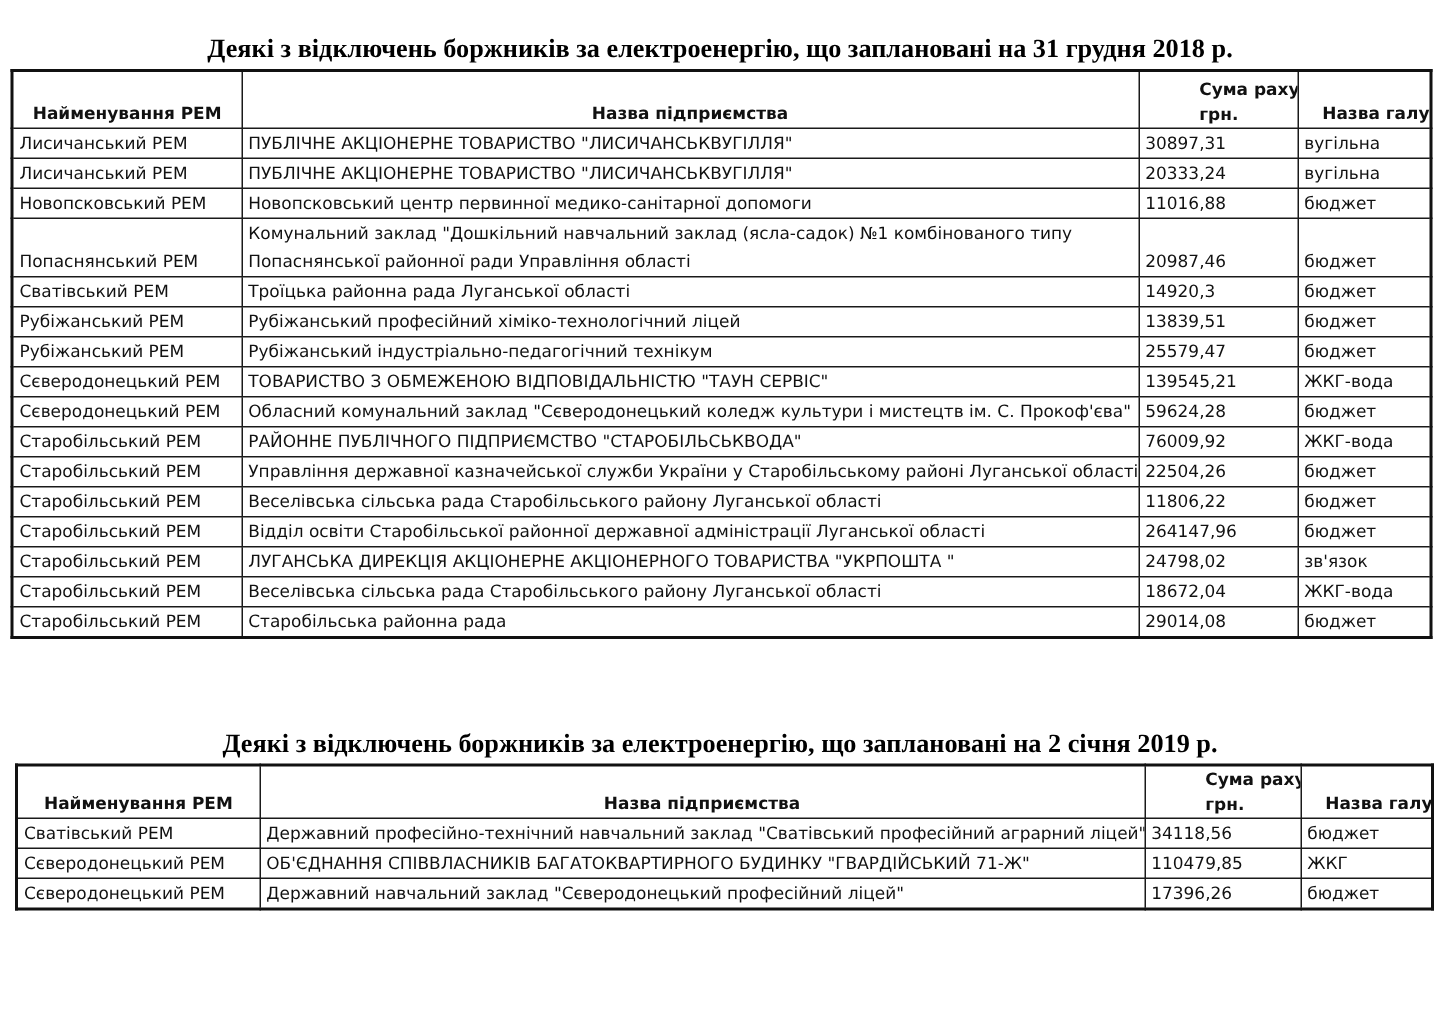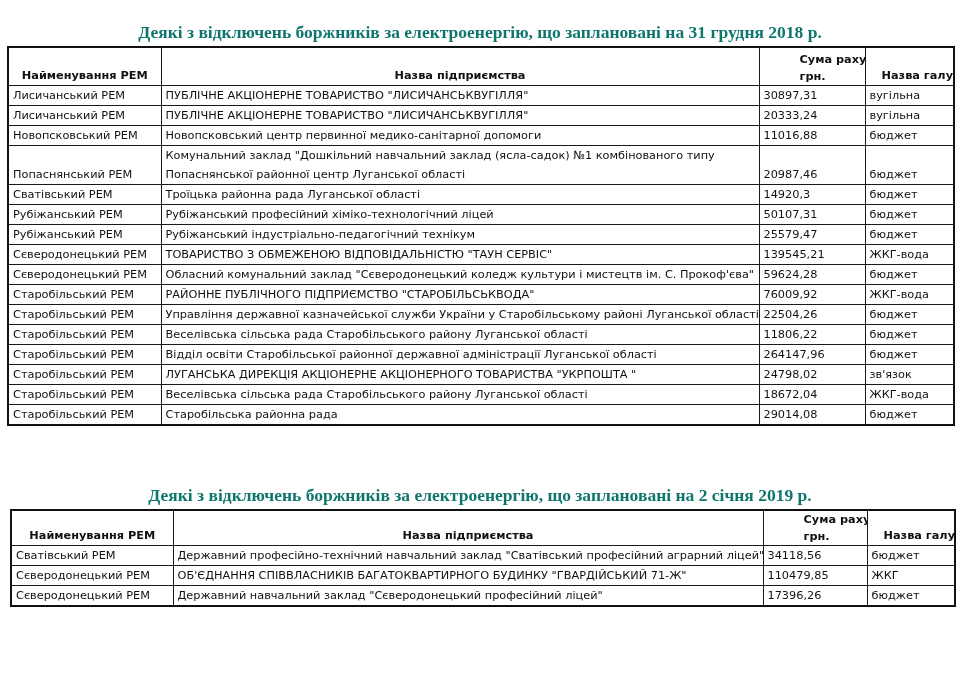--- a/index.html
+++ b/index.html
@@ -1,20 +1,20 @@
 <!DOCTYPE html>
 <html><head>
   <meta charset="utf-8">
   <style>
     html, body { margin: 0; padding: 0; background: #ffffff; }
     body { width: 960px; height: 679px; position: relative; overflow: hidden;
            font-family: "DejaVu Sans", "Liberation Sans", sans-serif; color: #111; }
     .title { position: absolute; left: 0; width: 960px; text-align: center;
              font-family: "Liberation Serif", "DejaVu Serif", serif; font-weight: bold;
-             font-size: 17.5px; color: #0f766e; letter-spacing: 0px; white-space: nowrap; }
+             font-size: 17.5px; color: #000000; letter-spacing: 0px; white-space: nowrap; }
     table { position: absolute; border-collapse: collapse; table-layout: fixed;
             font-size: 11.3px; }
     td, th { border: 1.3px solid #1a1a1a; padding: 0 4px; white-space: nowrap; overflow: hidden;
              vertical-align: bottom; line-height: 19px; }
     th { font-weight: bold; font-size: 11.3px; }
     tbody td { height: 18.5px; }
     .hdr-rem { text-align: center; margin-top: 23px; }
     .hdr-name { text-align: center; }
     .hdr-sum { text-align: left; line-height: 17px; padding-right: 10px; padding-left: 40px; }
     .hdr-branch { text-align: center; padding-left: 16px; }
@@ -62,35 +62,35 @@
     <tr>
       <td>Новопсковський РЕМ</td>
       <td>Новопсковський центр первинної медико-санітарної допомоги</td>
       <td>11016,88</td>
       <td>бюджет</td>
     </tr>
     <tr style="height:39px;">
       <td>Попаснянський  РЕМ</td>
       <td class="two-line">
         <div>Комунальний заклад "Дошкільний навчальний заклад (ясла-садок) №1 комбінованого типу</div>
-        <div>Попаснянської районної центр Луганської області</div>
+        <div>Попаснянської районної ради Управління області</div>
       </td>
       <td>20987,46</td>
       <td>бюджет</td>
     </tr>
     <tr>
       <td>Сватівський  РЕМ</td>
       <td>Троїцька районна рада Луганської області</td>
       <td>14920,3</td>
       <td>бюджет</td>
     </tr>
     <tr>
       <td>Рубіжанський РЕМ</td>
       <td>Рубіжанський професійний хіміко-технологічний ліцей</td>
-      <td>50107,31</td>
+      <td>13839,51</td>
       <td>бюджет</td>
     </tr>
     <tr>
       <td>Рубіжанський РЕМ</td>
       <td>Рубіжанський індустріально-педагогічний технікум</td>
       <td>25579,47</td>
       <td>бюджет</td>
     </tr>
     <tr>
       <td>Сєверодонецький РЕМ</td>

